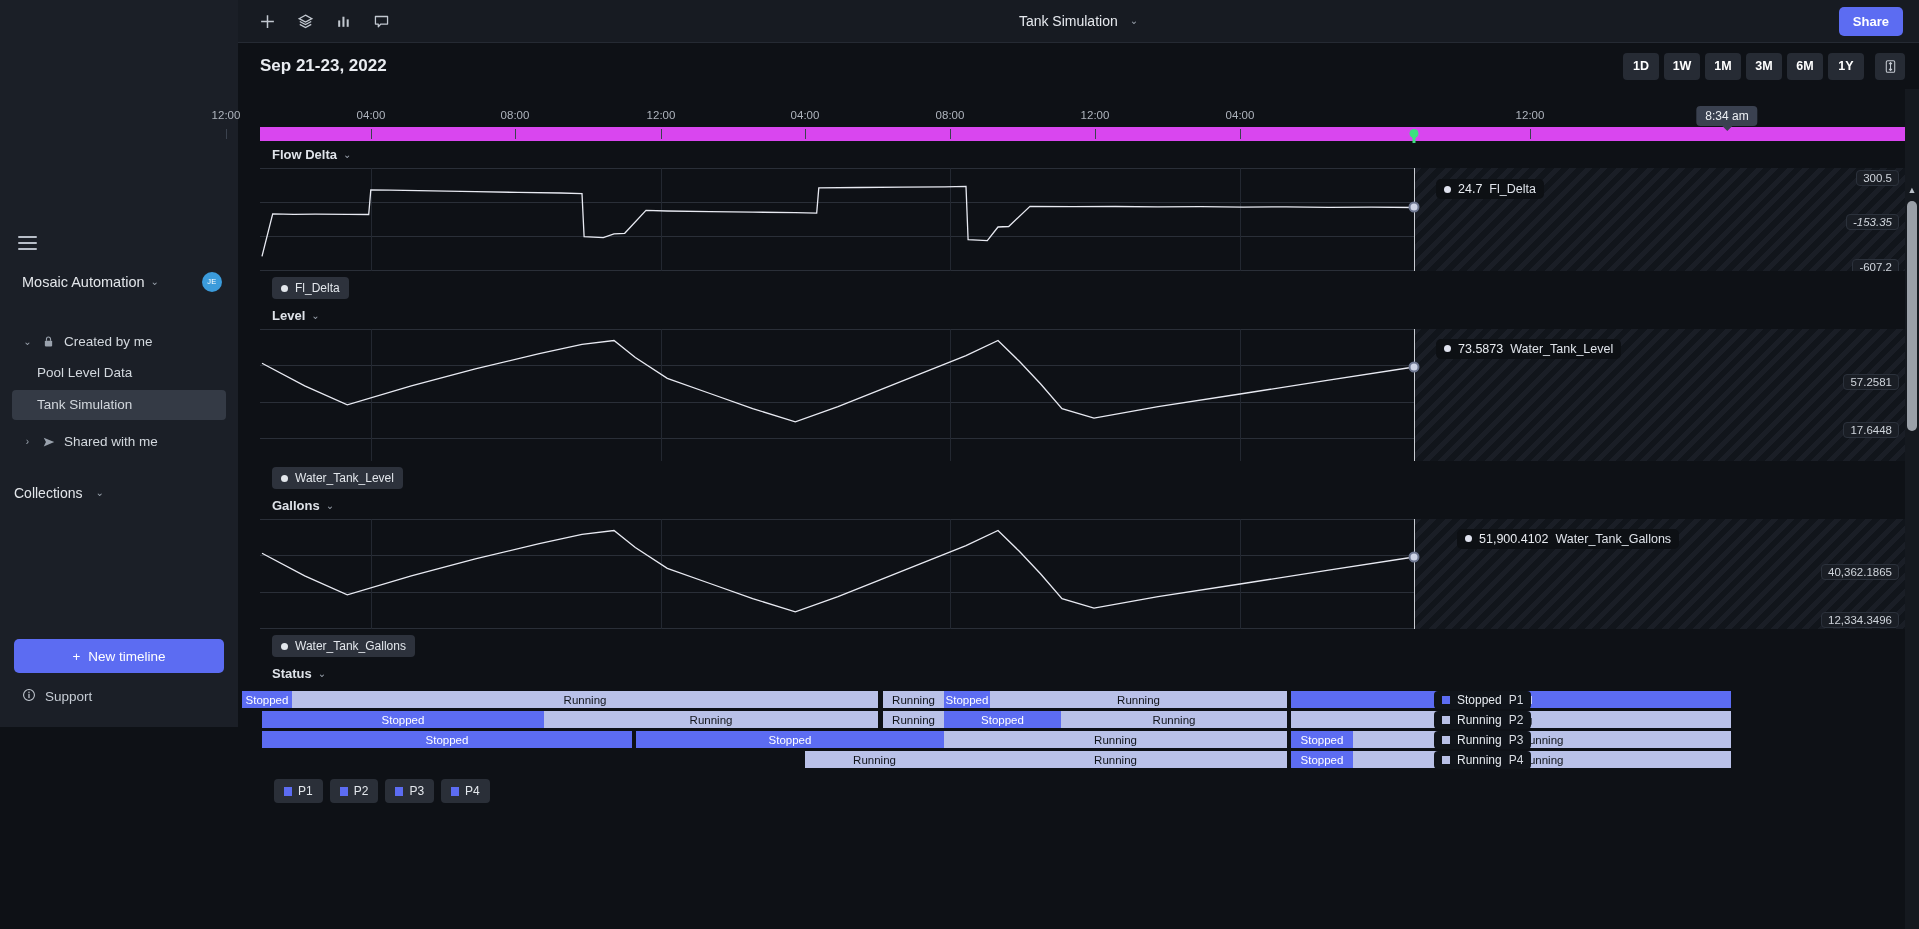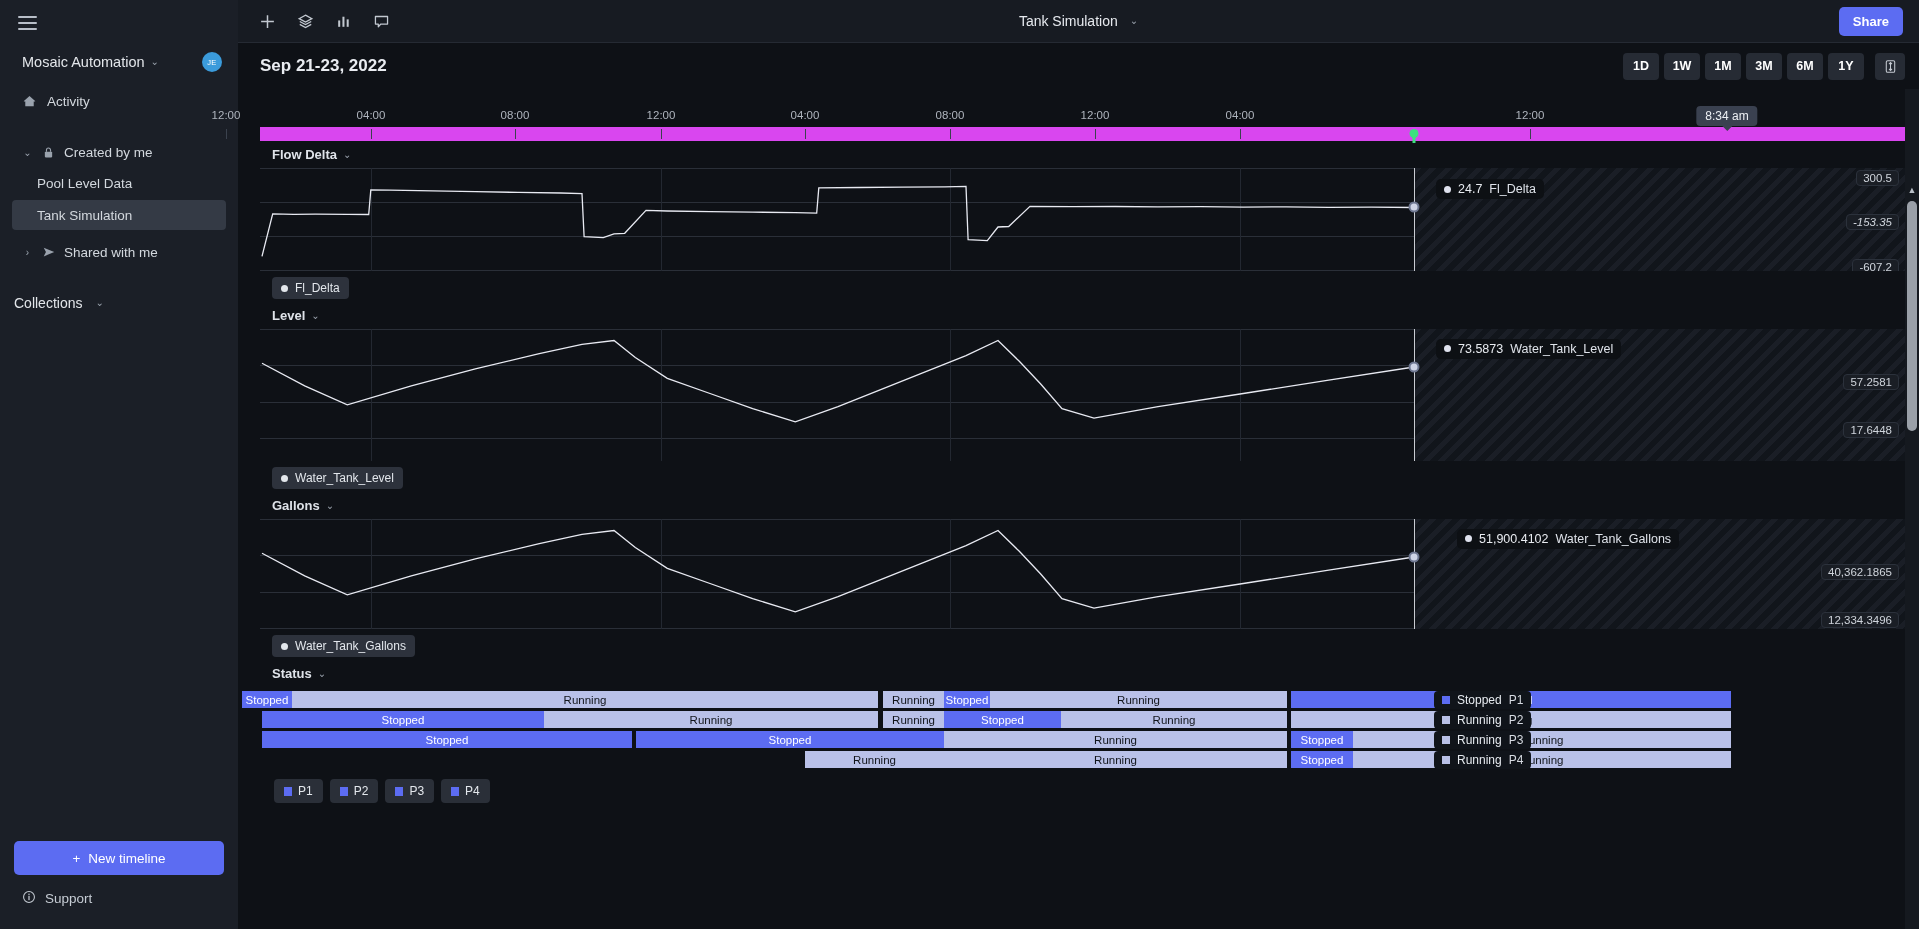--- a/index.html
+++ b/index.html
@@ -7,23 +7,24 @@
     width: 1919px; height: 929px;
     background: #0e1116;
     font-family: "Liberation Sans", sans-serif;
     color: #d6dae0;
     overflow: hidden;
   }
   .app { display: flex; width: 1919px; height: 929px; }
 
   
   .sidebar {
-    width: 238px; height: 929px; background: #1b1f27;
+    width: 238px; height: 727px; background: #1b1f27;
     display: flex; flex-direction: column; flex: 0 0 238px;
     position: relative;
+    justify-content: center;
   }
   .hamburger { padding: 16px 0 10px 18px; cursor: pointer; }
   .hamburger span {
     display: block; width: 19px; height: 2px; background: #b8bec8; margin-bottom: 4px; border-radius: 1px;
   }
   .org-row {
     display: flex; align-items: center; padding: 6px 16px 6px 22px; height: 36px;
     cursor: pointer;
   }
   .org-name { font-size: 14.5px; color: #e3e6ea; }
@@ -212,28 +213,20 @@
     </div>
 
     <div class="org-row">
       <span class="org-name">Mosaic Automation</span>
       <span class="chev">⌄</span>
       <span class="avatar">JE</span>
     </div>
 
     <div style="height:6px"></div>
 
-    <div class="nav-item">
-      <span class="nav-ico">
-        <svg width="15" height="15" viewBox="0 0 16 16">
-            <path d="M8 2 L14 7.5 L14 8 L12.5 8 L12.5 13 L3.5 13 L3.5 8 L2 8 L2 7.5 Z" fill="#9aa2ad"></path>
-          </svg>
-      </span>
-      <span>Activity</span>
-    </div>
 
 
     <div class="section-gap"></div>
 
     <div class="tree-row">
       <span class="tw">⌄</span>
       <span class="nav-ico">
         <svg width="13" height="13" viewBox="0 0 16 16">
             <rect x="3.5" y="7" width="9" height="7" rx="1" fill="#9aa2ad"></rect>
             <path d="M5.5 7 V5 a2.5 2.5 0 0 1 5 0 V7" fill="none" stroke="#9aa2ad" stroke-width="1.4"></path>

